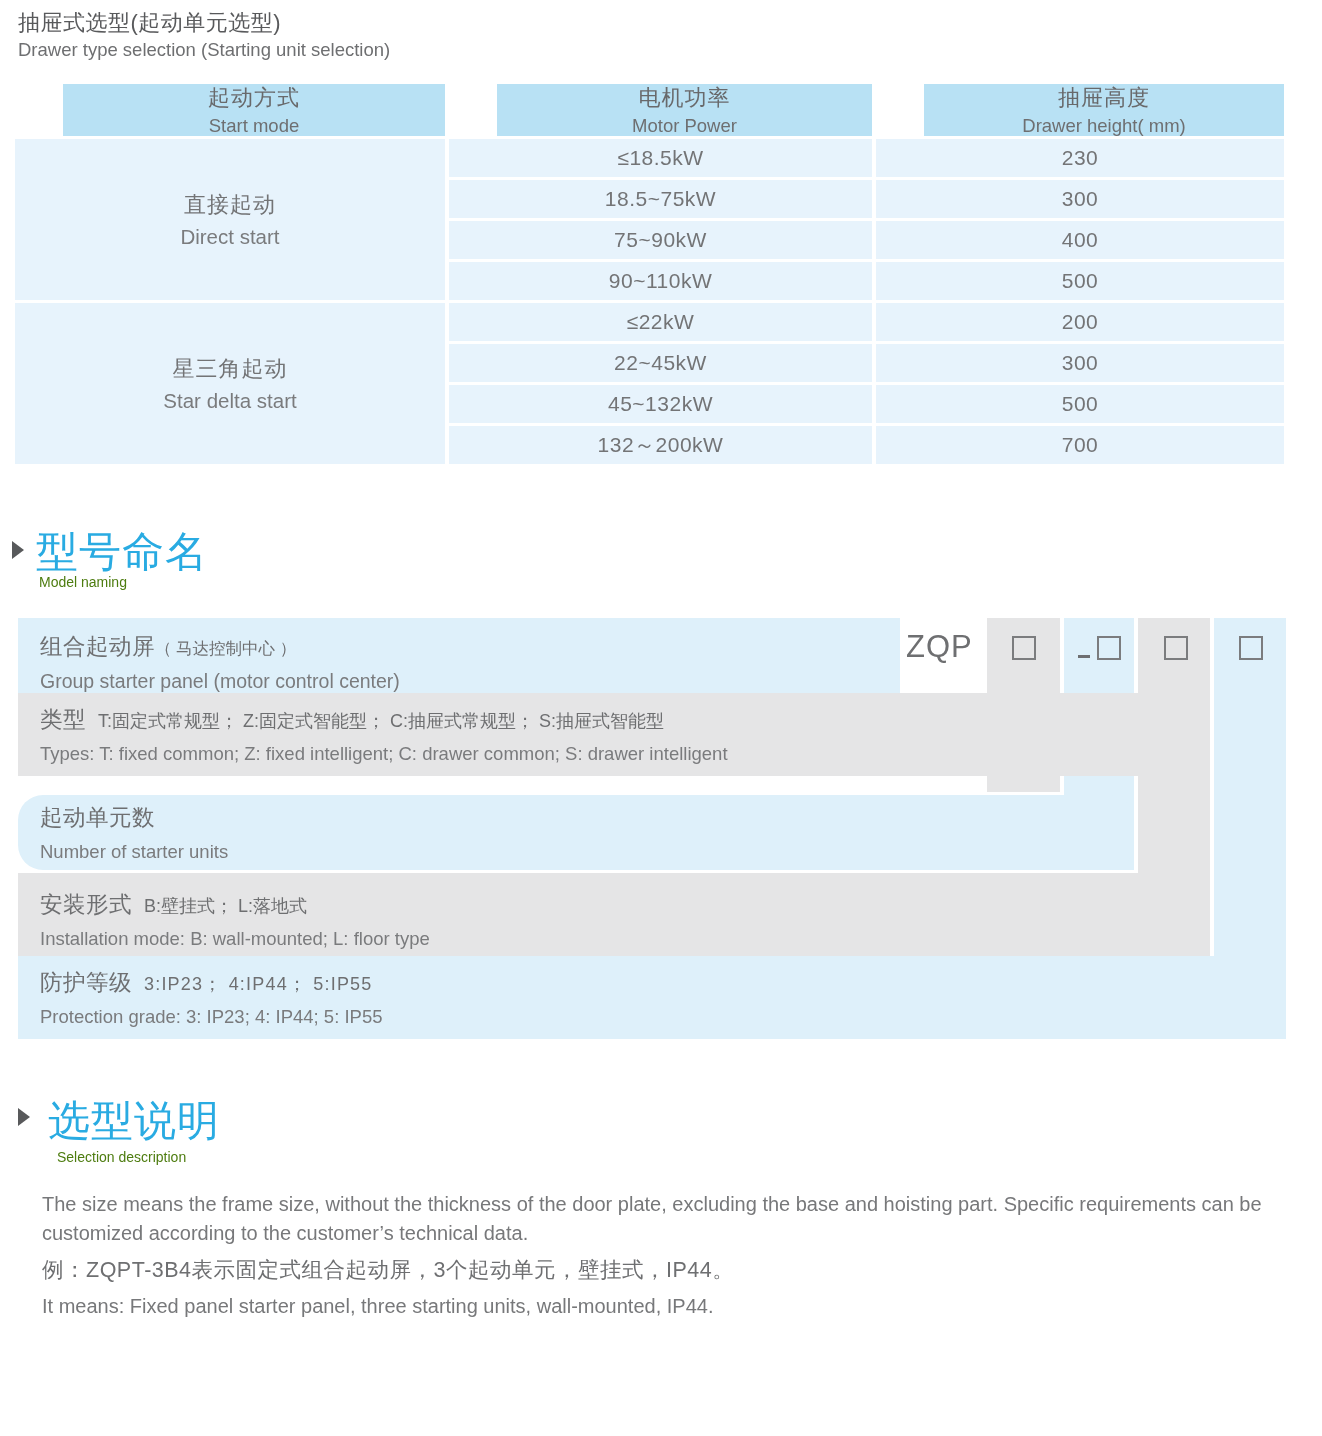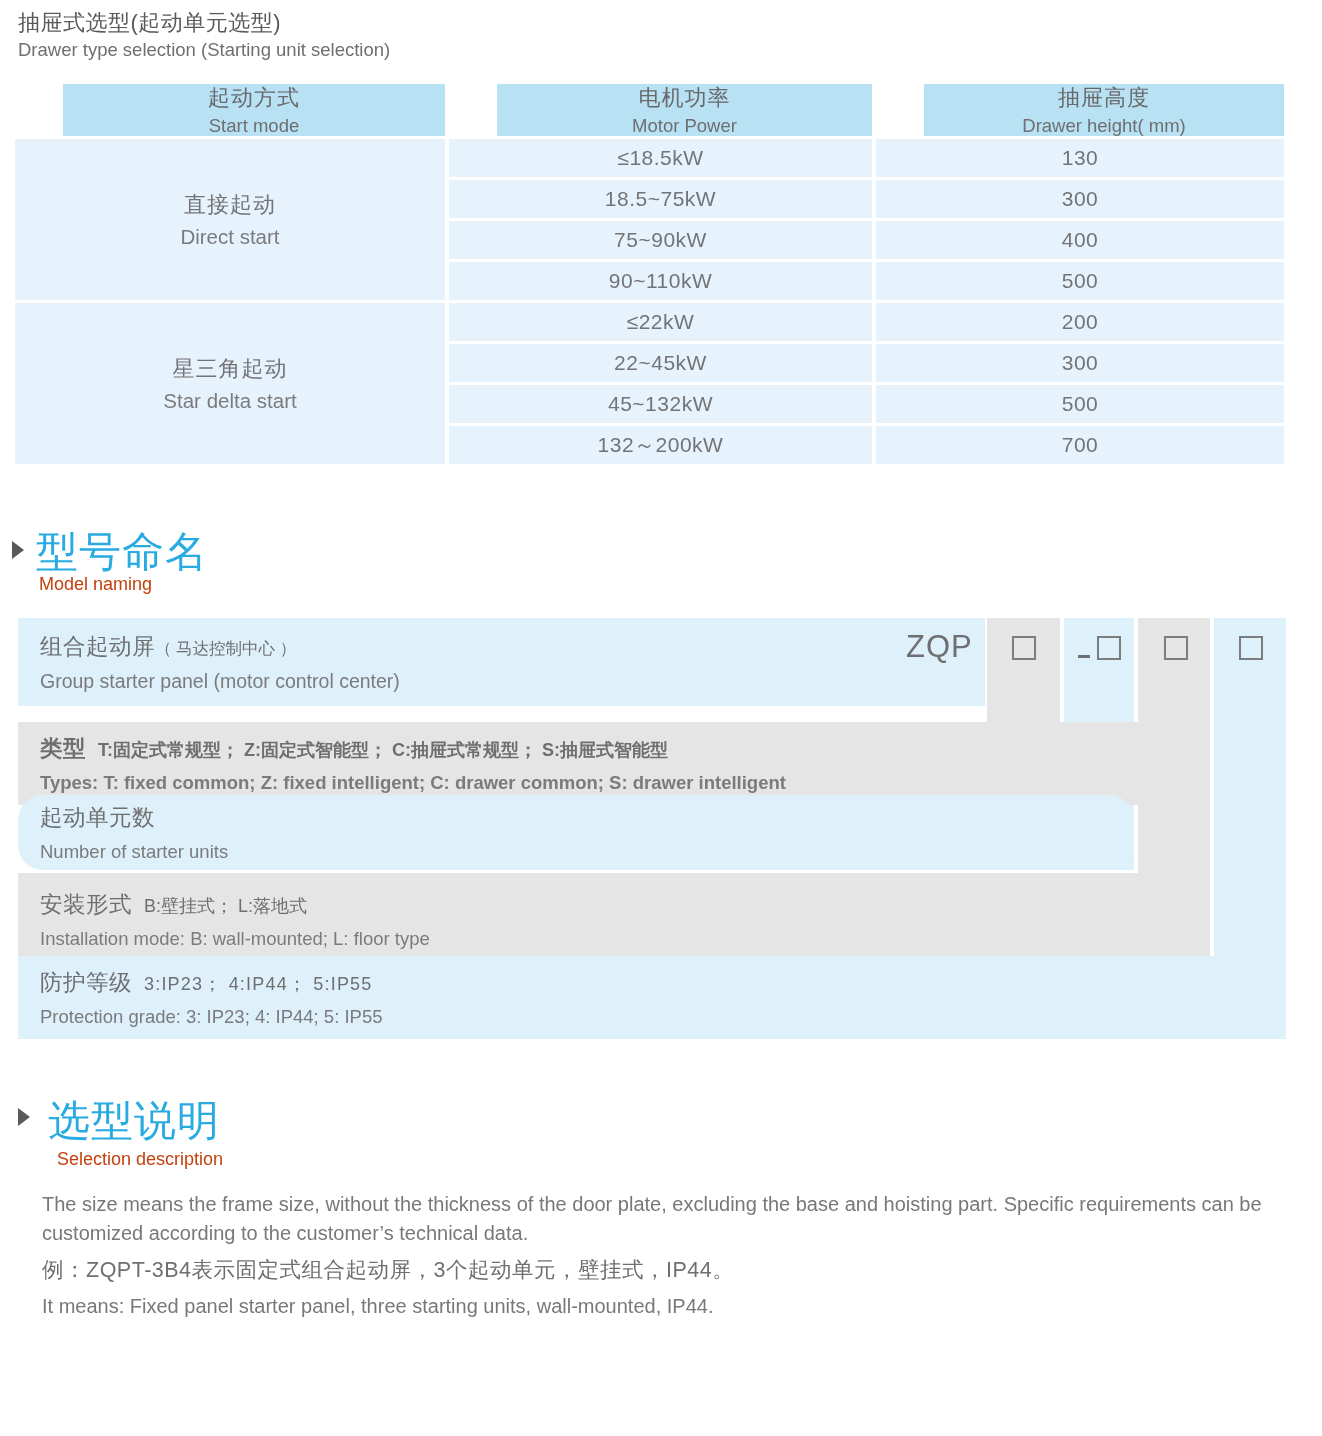--- a/index.html
+++ b/index.html
@@ -24,36 +24,36 @@
   .modecell .en{font-size:20.5px;color:#7a7b7d;margin-top:5px;}
   .c1{grid-column:1;} .c2{grid-column:2;} .c3{grid-column:3;}
   .r1{grid-row:1;} .r2{grid-row:2;} .r3{grid-row:3;} .r4{grid-row:4;} .r5{grid-row:5;}
   .r6{grid-row:6;} .r7{grid-row:7;} .r8{grid-row:8;} .r9{grid-row:9;}
   .span4a{grid-row:2 / span 4;} .span4b{grid-row:6 / span 4;}
 
   
   .sec-arrow{position:absolute;width:0;height:0;border-left:12px solid #58595b;
     border-top:9px solid transparent;border-bottom:9px solid transparent;}
   .sec-title-zh{position:absolute;font-size:42px;color:#29abe2;letter-spacing:1px;}
-  .sec-title-en{position:absolute;font-size:18px;color:#c2410c;}
+  .sec-title-en{position:absolute;font-size:14px;color:#4d7c0f;}
   #arrow1{left:12px;top:541px;}
   #sec1-zh{left:36px;top:524px;}
   #sec1-en{left:39px;top:574px;}
   #arrow2{left:18px;top:1108px;}
   #sec2-zh{left:48px;top:1093px;}
   #sec2-en{left:57px;top:1149px;}
 
   
   .naming{position:absolute;left:18px;top:618px;width:1269px;height:421px;}
   .nrow,.ncol{position:absolute;}
   .nrow{display:flex;flex-direction:column;justify-content:center;padding-left:22px;box-sizing:border-box;}
   .blue-bar{background:#def0fa;}
   .gray-bar{background:#e5e5e6;}
-  .nrow1{left:0;top:0;width:967px;height:88px;}
-  .nrow2{left:0;top:104px;width:1160px;height:83px;font-weight:bold;}
+  .nrow1{left:0;top:0;width:882px;height:88px;}
+  .nrow2{left:0;top:75px;width:1160px;height:83px;}
   .nrow3{left:0;top:177px;width:1116px;height:75px;border-radius:25px;}
   .nrow4{left:0;top:255px;width:1192px;height:92px;}
   .nrow5{left:0;top:338px;width:1268px;height:83px;}
   .ncol2{left:969px;top:0;width:73px;height:174px;}
   .ncol3{left:1046px;top:0;width:70px;height:252px;}
   .ncol4{left:1120px;top:0;width:72px;height:335px;}
   .ncol5{left:1196px;top:0;width:72px;height:421px;}
   .n-zh{color:#6e6f71;}
   .n-zh .main{font-size:22.5px;letter-spacing:.5px;}
   .n-zh .detail{font-size:18px;margin-left:12px;}
@@ -93,21 +93,21 @@
     <div class="cell hdr c3 r1">
       <span class="zh">抽屉高度</span>
       <span class="en">Drawer height( mm)</span>
     </div>
 
     <div class="cell modecell c1 span4a">
       <span class="zh">直接起动</span>
       <span class="en">Direct start</span>
     </div>
     <div class="cell bodycell c2 r2">≤18.5kW</div>
-    <div class="cell bodycell c3 r2">130</div>
+    <div class="cell bodycell c3 r2">230</div>
     <div class="cell bodycell c2 r3">18.5~75kW</div>
     <div class="cell bodycell c3 r3">300</div>
     <div class="cell bodycell c2 r4">75~90kW</div>
     <div class="cell bodycell c3 r4">400</div>
     <div class="cell bodycell c2 r5">90~110kW</div>
     <div class="cell bodycell c3 r5">500</div>
 
     <div class="cell modecell c1 span4b">
       <span class="zh">星三角起动</span>
       <span class="en">Star delta start</span>

